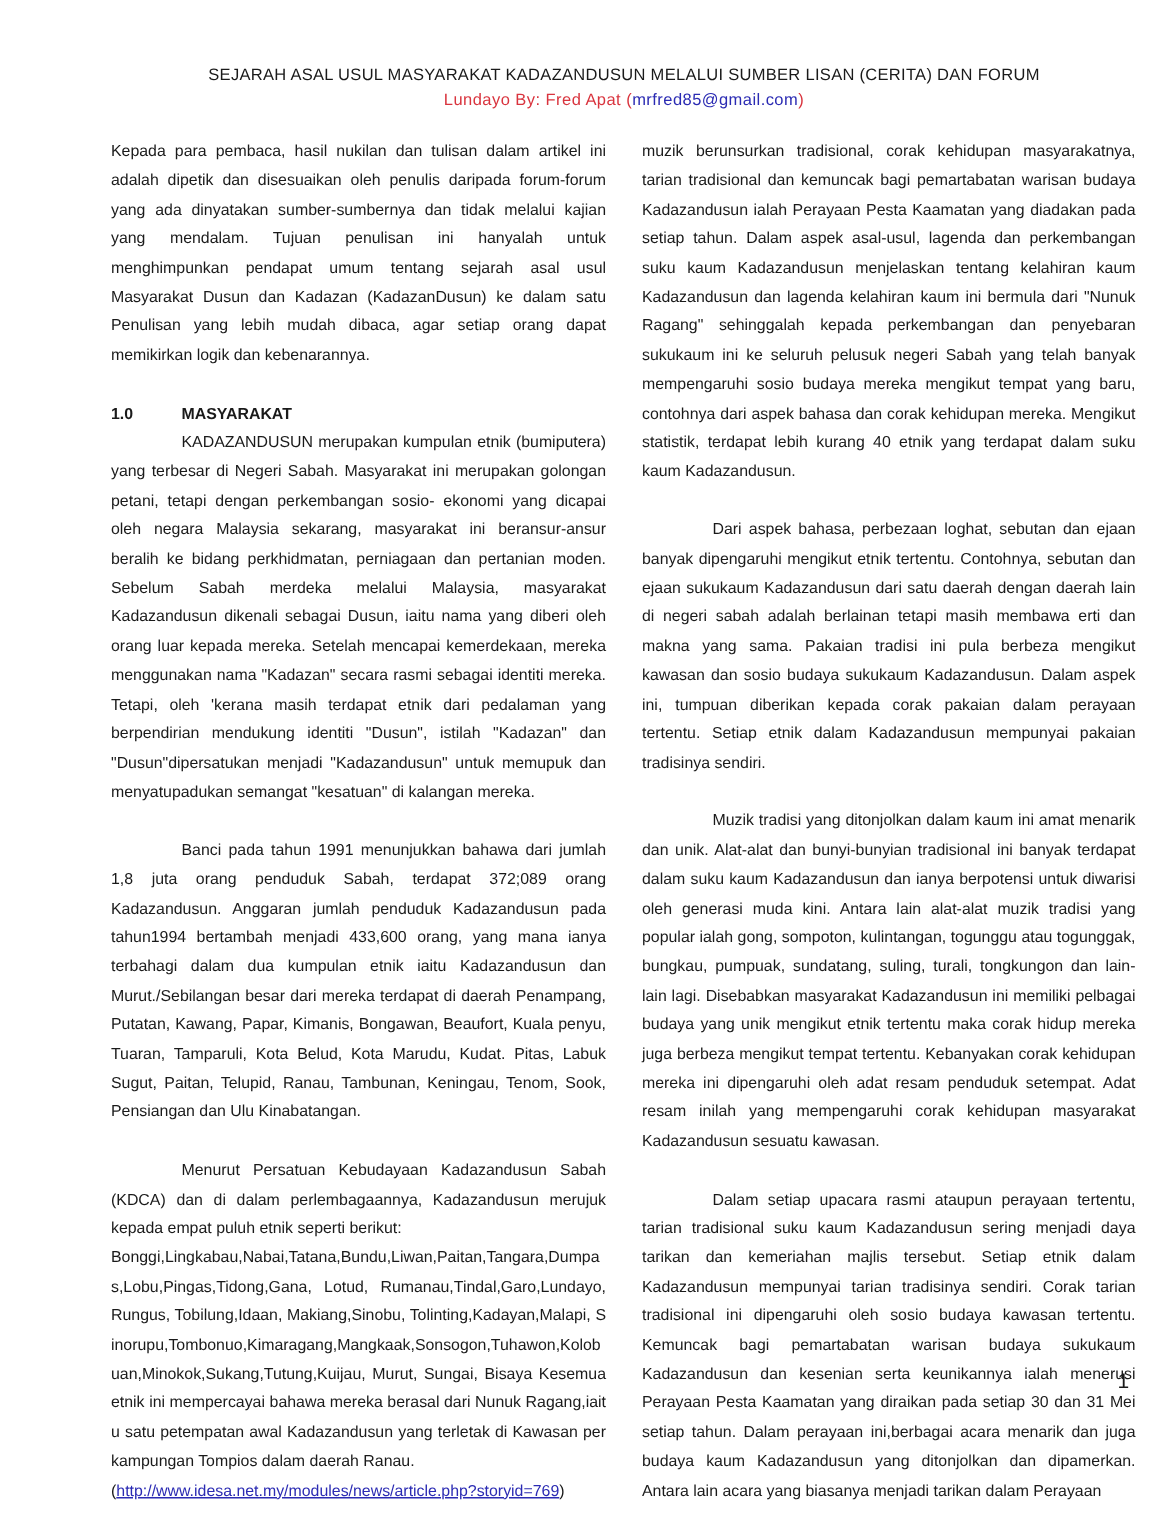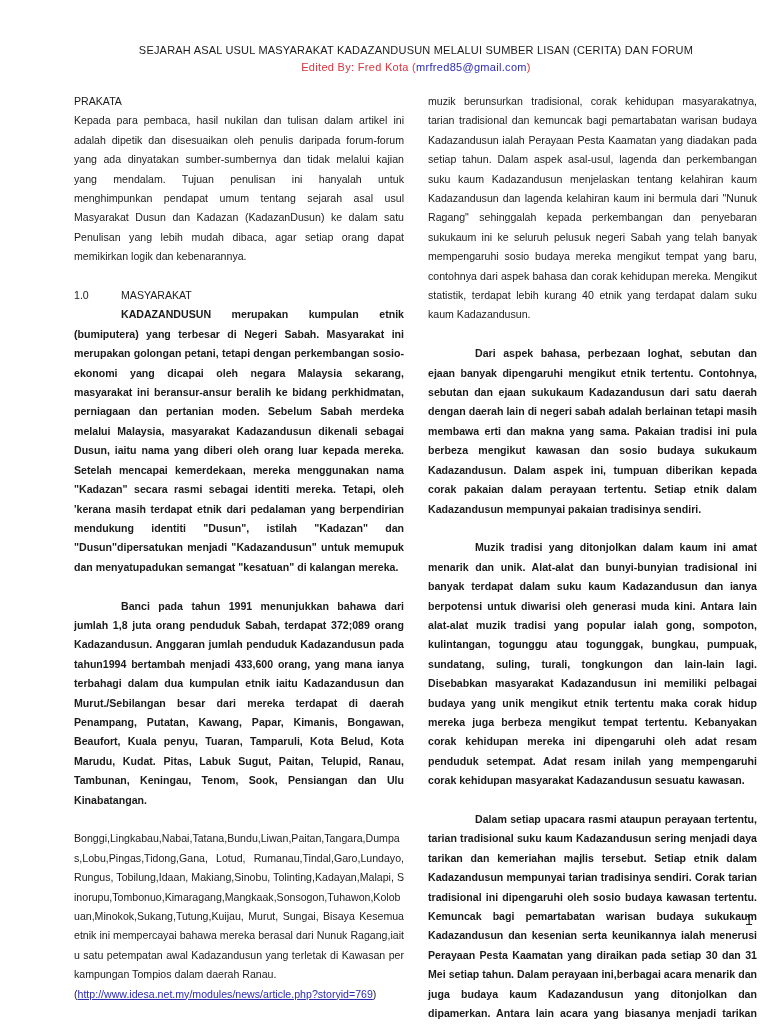--- a/index.html
+++ b/index.html
@@ -8,52 +8,52 @@
   .page { position: absolute; left: 0; top: 0; width: 768px; height: 1024px; margin-left: 32px; }
   .title { position: absolute; top: 44px; left: 0; width: 768px; text-align: center;
            font-size: 11px; letter-spacing: 0.2px; color: #1a1a1a; }
   .subtitle { position: absolute; top: 61px; left: 0; width: 768px; text-align: center;
               font-size: 11px; color: #d9343e; letter-spacing: 0.3px; }
   .subtitle a { color: #2b2bb3; }
   .col { position: absolute; top: 92px; width: 330px; font-size: 10.6px; line-height: 19.4px; }
   .col.left { left: 42px; }
   .col.right { left: 396px; width: 329px; }
   .col p { margin: 0; text-align: justify; }
-  .indent { text-indent: 47px; font-weight: bold; }
+  .indent { text-indent: 47px; }
   .gap { height: 19.4px; }
   .heading-center { text-align: center; margin: 0; }
-  .sect { display: flex; margin: 0; }
+  .sect { display: flex; margin: 0; font-weight: bold; }
   .sect .num { width: 47px; }
   .red-heading { text-align: center; color: #d9343e; margin: 0; padding-left: 40px; }
   .link { color: #2b2bb3; text-decoration: underline; }
   .pagenum { position: absolute; top: 912px; left: 713px; font-size: 14px; color: #1a1a1a; }
 </style>
 </head>
 <body>
 
 <div class="page">
 
   <div class="title">SEJARAH ASAL USUL MASYARAKAT KADAZANDUSUN MELALUI SUMBER LISAN (CERITA) DAN FORUM</div>
 
   <div class="subtitle">
-    <span>Edited By: Fred Kota (</span><a class="email">mrfred85@gmail.com</a><span>)</span>
+    <span>Lundayo By: Fred Apat (</span><a class="email">mrfred85@gmail.com</a><span>)</span>
   </div>
 
   <div class="col left">
-    <p class="heading-center">PRAKATA</p>
     <p>Kepada para pembaca, hasil nukilan dan tulisan dalam artikel ini adalah dipetik dan disesuaikan oleh penulis daripada forum-forum yang ada dinyatakan sumber-sumbernya dan tidak melalui kajian yang mendalam. Tujuan penulisan ini hanyalah untuk menghimpunkan pendapat umum tentang sejarah asal usul Masyarakat Dusun dan Kadazan (KadazanDusun) ke dalam satu Penulisan yang lebih mudah dibaca, agar setiap orang dapat memikirkan logik dan kebenarannya.</p>
     <div class="gap"></div>
     <div class="sect">
       <span class="num">1.0</span>
       <span>MASYARAKAT</span>
     </div>
     <p class="indent">KADAZANDUSUN merupakan kumpulan etnik (bumiputera) yang terbesar di Negeri Sabah. Masyarakat ini merupakan golongan petani, tetapi dengan perkembangan sosio- ekonomi yang dicapai oleh negara Malaysia sekarang, masyarakat ini beransur-ansur beralih ke bidang perkhidmatan, perniagaan dan pertanian moden. Sebelum Sabah merdeka melalui Malaysia, masyarakat Kadazandusun dikenali sebagai Dusun, iaitu nama yang diberi oleh orang luar kepada mereka. Setelah mencapai kemerdekaan, mereka menggunakan nama "Kadazan" secara rasmi sebagai identiti mereka. Tetapi, oleh 'kerana masih terdapat etnik dari pedalaman yang berpendirian mendukung identiti "Dusun", istilah "Kadazan" dan "Dusun"dipersatukan menjadi "Kadazandusun" untuk memupuk dan menyatupadukan semangat "kesatuan" di kalangan mereka.</p>
     <div class="gap"></div>
     <p class="indent">Banci pada tahun 1991 menunjukkan bahawa dari jumlah 1,8 juta orang penduduk Sabah, terdapat 372;089 orang Kadazandusun. Anggaran jumlah penduduk Kadazandusun pada tahun1994 bertambah menjadi 433,600 orang, yang mana ianya terbahagi dalam dua kumpulan etnik iaitu Kadazandusun dan Murut./Sebilangan besar dari mereka terdapat di daerah Penampang, Putatan, Kawang, Papar, Kimanis, Bongawan, Beaufort, Kuala penyu, Tuaran, Tamparuli, Kota Belud, Kota Marudu, Kudat. Pitas, Labuk Sugut, Paitan, Telupid, Ranau, Tambunan, Keningau, Tenom, Sook, Pensiangan dan Ulu Kinabatangan.</p>
     <div class="gap"></div>
+    <p class="indent">Menurut Persatuan Kebudayaan Kadazandusun Sabah (KDCA) dan di dalam perlembagaannya, Kadazandusun merujuk kepada empat puluh etnik seperti berikut:</p>
     <p style="word-break: break-all;">Bonggi,Lingkabau,Nabai,Tatana,Bundu,Liwan,Paitan,Tangara,Dumpas,Lobu,Pingas,Tidong,Gana, Lotud, Rumanau,Tindal,Garo,Lundayo, Rungus, Tobilung,Idaan, Makiang,Sinobu, Tolinting,Kadayan,Malapi, Sinorupu,Tombonuo,Kimaragang,Mangkaak,Sonsogon,Tuhawon,Kolobuan,Minokok,Sukang,Tutung,Kuijau, Murut, Sungai, Bisaya Kesemua etnik ini mempercayai bahawa mereka berasal dari Nunuk Ragang,iaitu satu petempatan awal Kadazandusun yang terletak di Kawasan perkampungan Tompios dalam daerah Ranau.</p>
     <p>(<a class="link">http://www.idesa.net.my/modules/news/article.php?storyid=769</a>)</p>
     <div class="gap"></div>
 
   </div>
 
   <div class="col right">
     <p>muzik berunsurkan tradisional, corak kehidupan masyarakatnya, tarian tradisional dan kemuncak bagi pemartabatan warisan budaya Kadazandusun ialah Perayaan Pesta Kaamatan yang diadakan pada setiap tahun. Dalam aspek asal-usul, lagenda dan perkembangan suku kaum Kadazandusun menjelaskan tentang kelahiran kaum Kadazandusun dan lagenda kelahiran kaum ini bermula dari "Nunuk Ragang" sehinggalah kepada perkembangan dan penyebaran sukukaum ini ke seluruh pelusuk negeri Sabah yang telah banyak mempengaruhi sosio budaya mereka mengikut tempat yang baru, contohnya dari aspek bahasa dan corak kehidupan mereka. Mengikut statistik, terdapat lebih kurang 40 etnik yang terdapat dalam suku kaum Kadazandusun.</p>
     <div class="gap"></div>
     <p class="indent">Dari aspek bahasa, perbezaan loghat, sebutan dan ejaan banyak dipengaruhi mengikut etnik tertentu. Contohnya, sebutan dan ejaan sukukaum Kadazandusun dari satu daerah dengan daerah lain di negeri sabah adalah berlainan tetapi masih membawa erti dan makna yang sama. Pakaian tradisi ini pula berbeza mengikut kawasan dan sosio budaya sukukaum Kadazandusun. Dalam aspek ini, tumpuan diberikan kepada corak pakaian dalam perayaan tertentu. Setiap etnik dalam Kadazandusun mempunyai pakaian tradisinya sendiri.</p>

